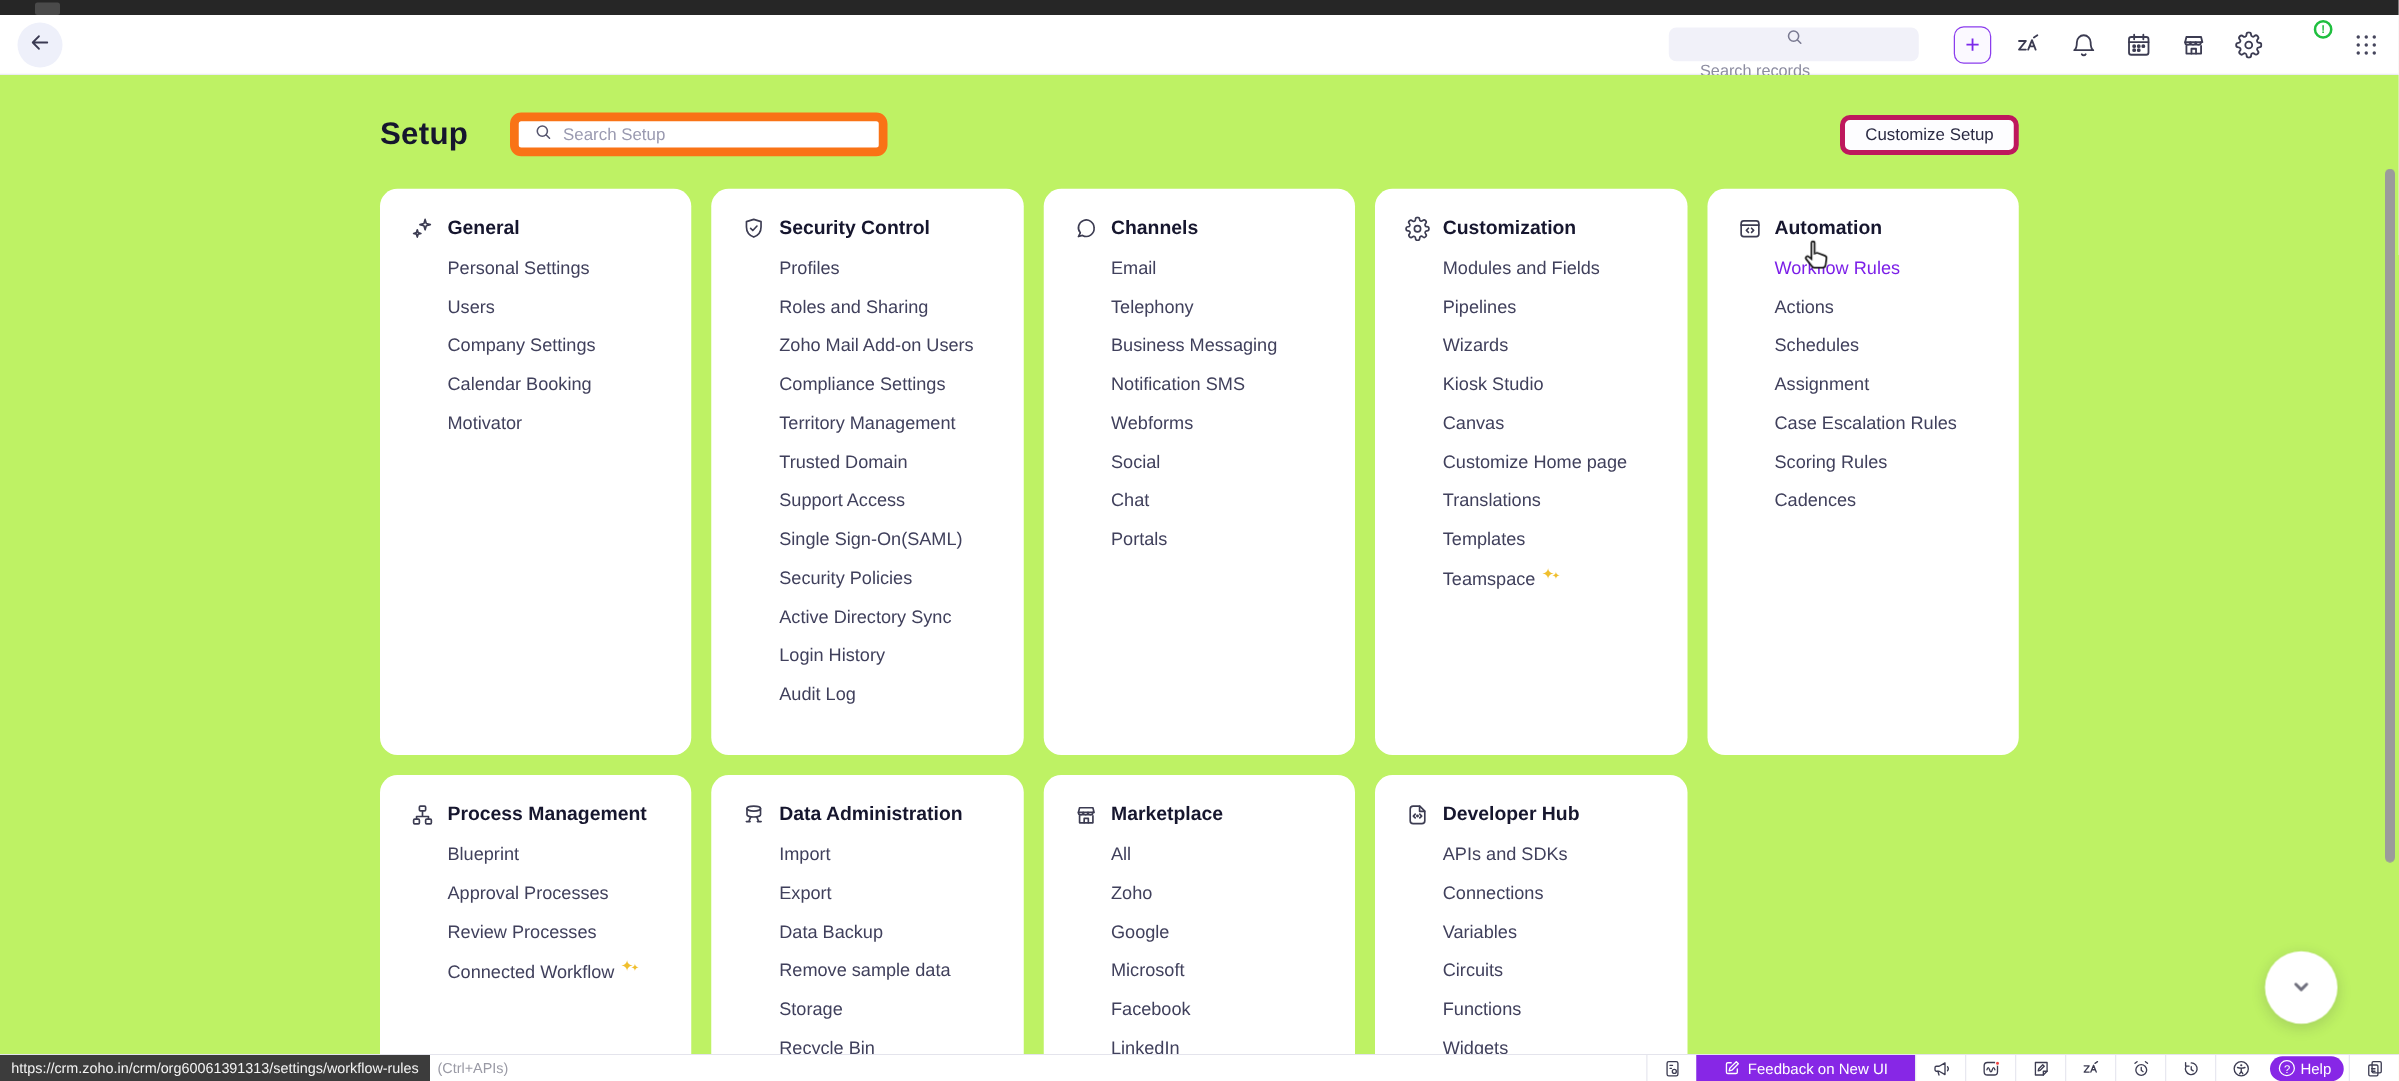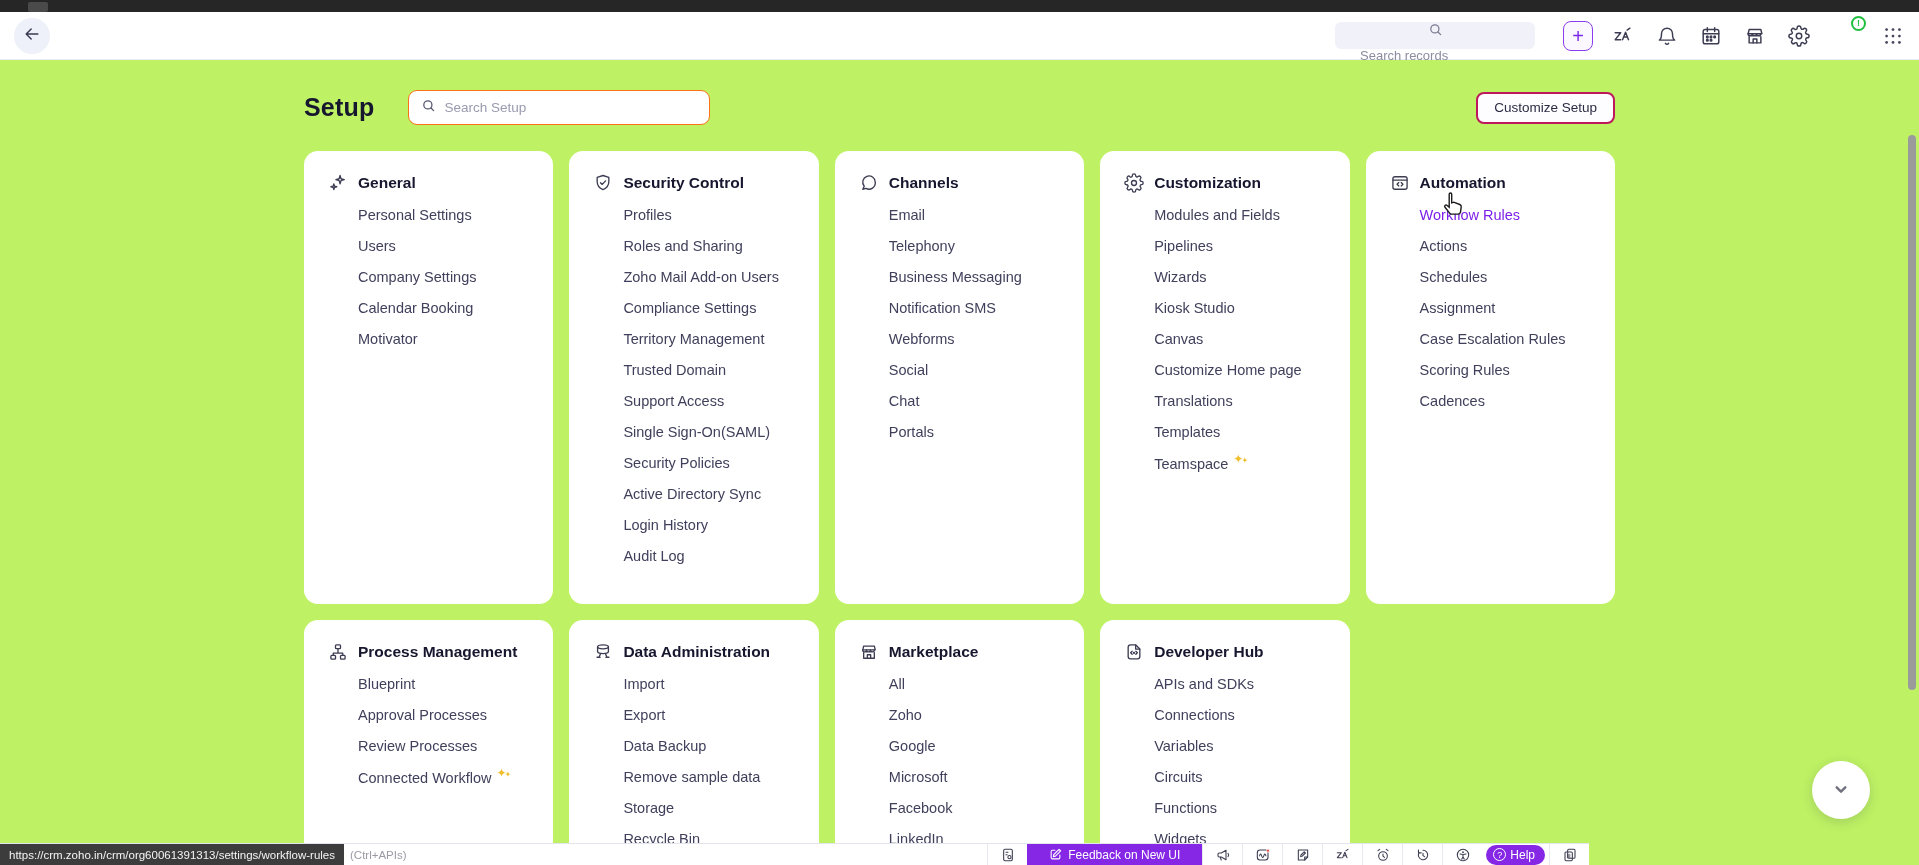--- a/index.html
+++ b/index.html
@@ -23,24 +23,24 @@
   .avatar-wrap { position:relative; width:30px; height:30px; cursor:pointer; }
   .avatar { width:30px; height:30px; border-radius:50%; background:#f20d85; overflow:hidden; position:relative; }
   .avatar::after { content:""; position:absolute; left:9px; top:-4px; width:18px; height:18px; background:#ffffff; border-radius:0 0 0 16px; opacity:.9; }
   .avatar-badge { position:absolute; top:-5px; right:-5px; width:15px; height:15px; background:#ffffff; border:2.5px solid #1fbf3f; border-radius:50%; color:#1fbf3f; font-size:9px; font-weight:bold; text-align:center; line-height:10px; }
 
   
   .page { position:relative; height:805px; background:#bef264; overflow:hidden; }
   .page-inner { width:1311px; margin:0 auto; padding-top:30px; }
   .page-header { display:flex; align-items:center; }
   .page-title { font-size:25px; font-weight:bold; color:#16162e; letter-spacing:.2px; }
-  .setup-search { display:flex; align-items:center; gap:8px; width:302px; height:35px; background:#ffffff; border:1px solid #f97316; border-radius:9px; padding:0 12px; margin-left:34px; }
+  .setup-search { display:flex; align-items:center; gap:8px; width:302px; height:35px; background:#ffffff; border:7px solid #f97316; border-radius:9px; padding:0 12px; margin-left:34px; }
   .setup-search input { border:none; outline:none; font-size:13.5px; color:#3c3c52; width:240px; background:transparent; font-family:"Liberation Sans",sans-serif; }
   .setup-search input::placeholder { color:#9a9ab0; }
-  .customize-btn { margin-left:auto; height:32px; padding:0 16px; background:#fdfdff; border:2px solid #be185d; border-radius:8px; font-size:13.5px; color:#2b2b44; cursor:pointer; font-family:"Liberation Sans",sans-serif; }
+  .customize-btn { margin-left:auto; height:32px; padding:0 16px; background:#fdfdff; border:4px solid #be185d; border-radius:8px; font-size:13.5px; color:#2b2b44; cursor:pointer; font-family:"Liberation Sans",sans-serif; }
 
   
   .cards-grid { display:grid; grid-template-columns:repeat(5,1fr); gap:16px; margin-top:26px; }
   .card { background:#ffffff; border-radius:14px; padding:22px 24px 32px 24px; }
   .card-head { display:flex; align-items:center; gap:10px; margin-bottom:7px; }
   .card-icon { width:20px; height:20px; flex:0 0 20px; display:flex; align-items:center; justify-content:center; }
   .card-icon svg { width:20px; height:20px; }
   .card-title { font-size:15.5px; font-weight:bold; color:#16162e; }
   .card-items { padding-left:30px; }
   .card-item { font-size:14.5px; color:#40405c; padding:5px 0; line-height:21px; cursor:pointer; display:flex; align-items:center; }
@@ -48,21 +48,21 @@
   .sparkles { color:#f0bf2e; font-size:12px; margin-left:5px; position:relative; top:-4px; letter-spacing:-2px; }
   .sparkles small { font-size:8px; }
 
   
   .scroll-fab { position:fixed; left:1812px; top:761px; width:58px; height:58px; border-radius:50%; background:#ffffff; border:none; box-shadow:0 3px 12px rgba(40,40,70,.18); display:flex; align-items:center; justify-content:center; cursor:pointer; z-index:40; }
 
   
   .scrollbar-thumb { position:fixed; right:3px; top:135px; width:8px; height:555px; background:#9b9b9b; border-radius:4px; z-index:50; cursor:pointer; }
 
   
-  .statusbar { position:fixed; left:0; bottom:0; width:1589px; height:22px; background:#ffffff; border-top:1px solid #e4e4ec; display:flex; align-items:center; z-index:60; }
+  .statusbar { position:fixed; left:0; bottom:0; width:1919px; height:22px; background:#ffffff; border-top:1px solid #e4e4ec; display:flex; align-items:center; z-index:60; }
   .url-tooltip { height:22px; background:#3c3c3c; color:#f4f4f4; font-size:11.5px; line-height:22px; padding:0 9px; white-space:nowrap; }
   .shortcut-hint { color:#9a9aa5; font-size:11.5px; margin-left:6px; }
   .status-right { margin-left:auto; display:flex; align-items:stretch; height:22px; }
   .status-cell { display:flex; align-items:center; justify-content:center; width:40px; border-left:1px solid #e8e8f0; cursor:pointer; background:#fff; }
   .status-cell svg { width:16px; height:16px; }
   .feedback-btn { display:flex; align-items:center; gap:6px; background:#8727e6; color:#ffffff; font-size:12px; padding:0 22px; border:none; cursor:pointer; font-family:"Liberation Sans",sans-serif; }
   .feedback-btn svg { width:13px; height:13px; }
   .help-btn { display:flex; align-items:center; gap:4px; background:#8727e6; color:#ffffff; font-size:12px; padding:0 10px 0 7px; border:none; border-radius:11px; height:20px; margin:1px 4px; cursor:pointer; font-family:"Liberation Sans",sans-serif; }
   .help-btn .qmark { width:13px; height:13px; border:1.2px solid #fff; border-radius:50%; font-size:9px; line-height:12px; text-align:center; }
 

